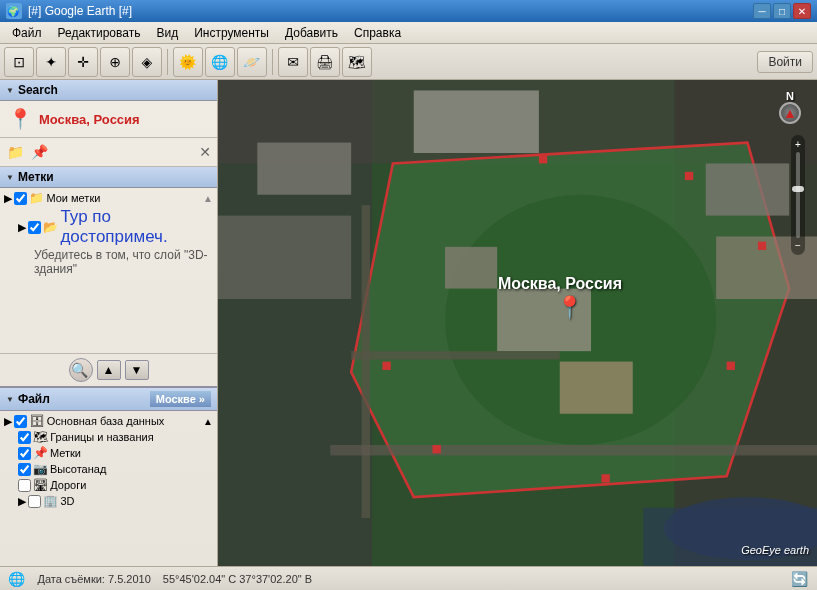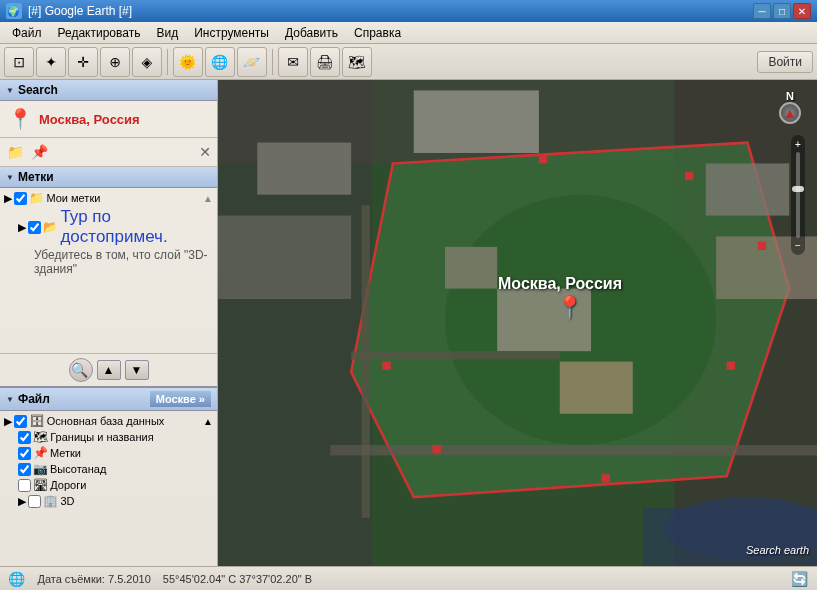--- a/index.html
+++ b/index.html
@@ -368,21 +368,21 @@
       
       <div class="zoom-slider">
         <span class="slider-btn">+</span>
         <div class="slider-track">
           <div class="slider-thumb"></div>
         </div>
         <span class="slider-btn">−</span>
       </div>
 
       
-      <div class="google-earth-logo">Search earth</div>
+      <div class="google-earth-logo">GeoEye earth</div>
     </div>
   </div>
 
 </div>
 
 <div class="status-bar">
   <span class="status-icon">🌐</span>
   <span>Дата съёмки: 7.5.2010</span>
   <span>55°45'02.04" С  37°37'02.20" В</span>
   <span style="margin-left:auto; font-size:14px;">🔄</span>

